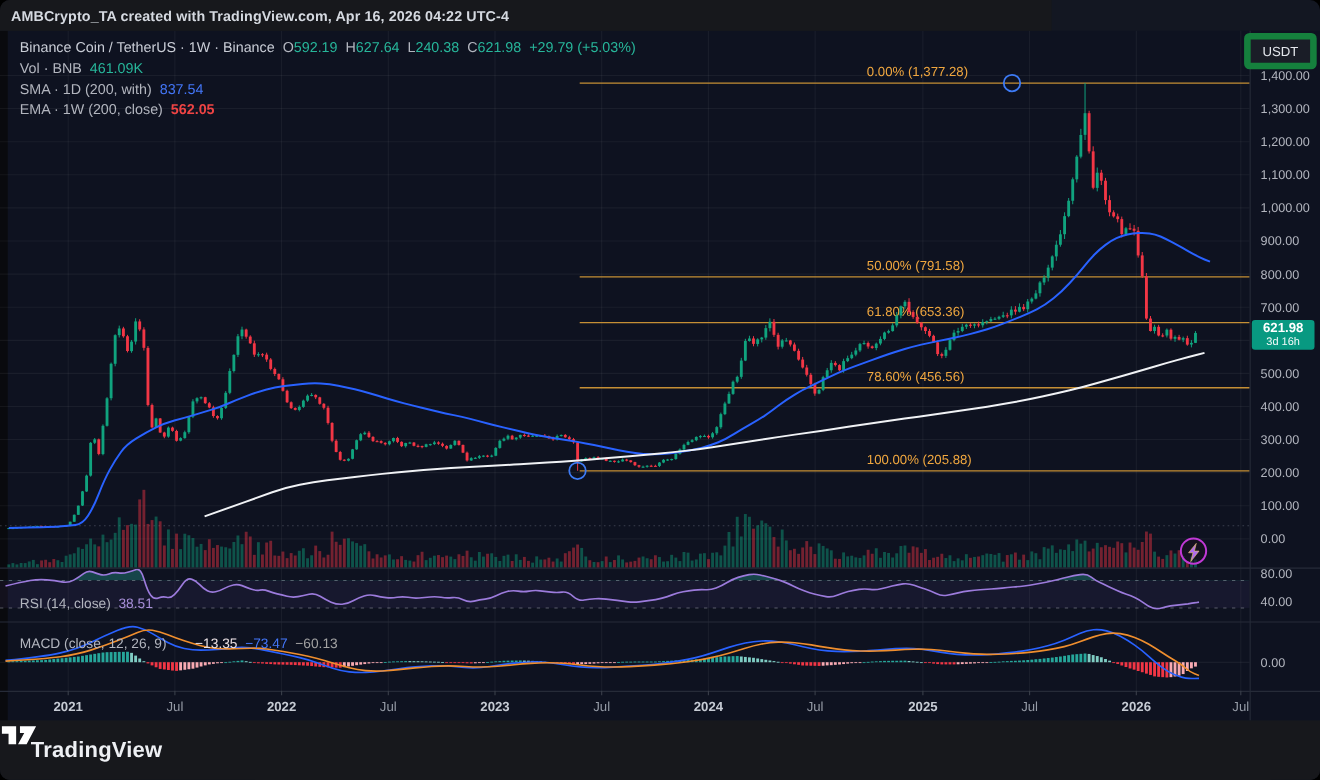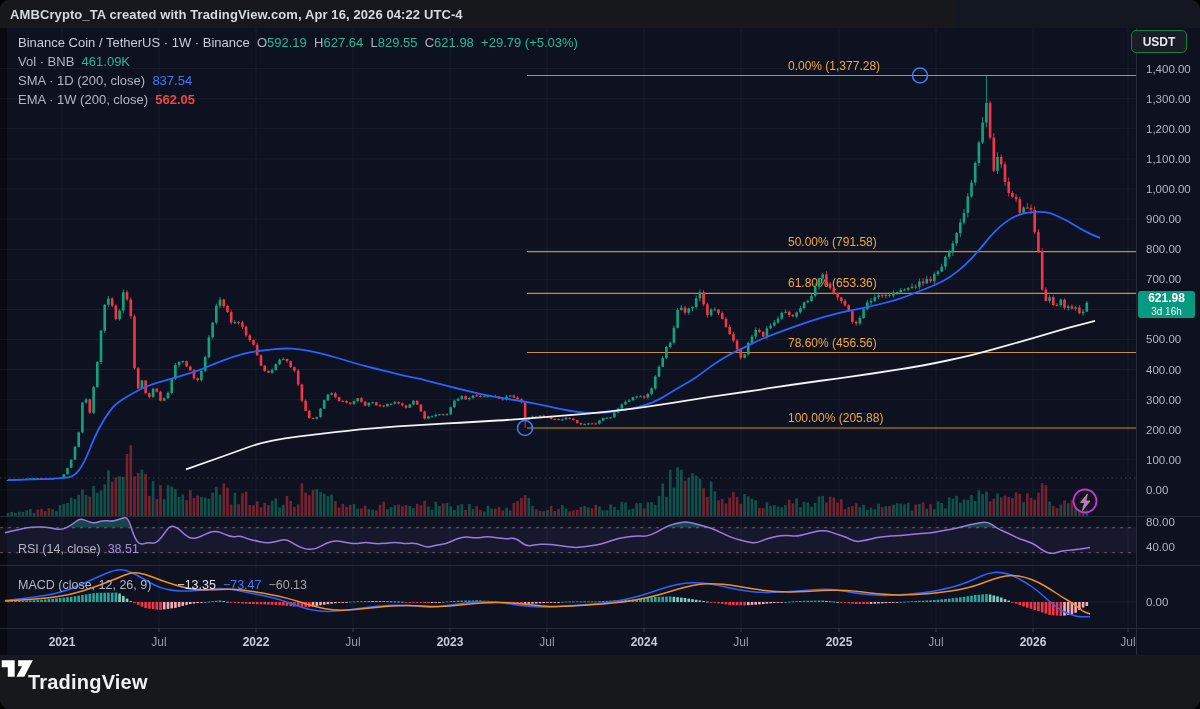--- a/index.html
+++ b/index.html
@@ -10,21 +10,21 @@
   #topbar span{margin-left:10px;font-size:13px;font-weight:600;color:#d5d9e0;letter-spacing:.1px;}
   #chartbg{left:0;top:28px;width:1200px;height:627px;background:#0e1220;}
   #leftstrip{left:0;top:28px;width:7px;height:627px;background:#090a0e;}
   svg{position:absolute;left:0;top:0;font-family:"Liberation Sans",sans-serif;}
   #legend{left:18px;top:33px;line-height:19px;font-size:13px;white-space:nowrap;}
   .lgray{color:#c9cdd6;} .ldim{color:#b2b5be;} .teal{color:#27b69a;} .lblue{color:#4376f7;} .lwhite{color:#ef4444;font-weight:bold;}
   .lrow{height:19px;}
   #rsilegend{left:18px;top:542px;font-size:12.5px;white-space:nowrap;}
   #macdlegend{left:18px;top:578px;font-size:12.5px;white-space:nowrap;}
   .purp{color:#a78fd8;} .macdw{color:#e9dfe2;margin-left:19px;} .morange{color:#a3a3a3;}
-  #usdt{left:1131px;top:30px;width:54px;height:21px;background:#1a1d27;border:1px solid #15803d;border-radius:5px;color:#e3e6ec;font-size:12px;font-weight:bold;display:flex;align-items:center;justify-content:center;cursor:pointer;}
+  #usdt{left:1131px;top:30px;width:54px;height:21px;background:#1a1d27;border:6px solid #15803d;border-radius:5px;color:#e3e6ec;font-size:12px;font-weight:normal;display:flex;align-items:center;justify-content:center;cursor:pointer;}
   #badge{left:1138px;top:291px;width:57px;height:27px;background:#089981;border-radius:3px;color:#fff;display:flex;flex-direction:column;align-items:center;justify-content:center;line-height:13px;}
   #badge .bp{font-size:12px;font-weight:bold;}
   #badge .bt{font-size:10px;opacity:.95;}
   #bottombar{left:0;top:655px;width:1200px;height:54px;background:#17181c;display:flex;align-items:center;}
   #logo{display:flex;align-items:center;margin-left:28px;gap:9px;cursor:pointer;justify-content:flex-end;}
   #logo .lt{color:#eef0f4;font-size:20px;font-weight:bold;letter-spacing:.2px;}
 </style>
 </head>
 <body>
 
@@ -1336,30 +1336,30 @@
 
   <div class="abs" id="topbar">
     <span>AMBCrypto_TA created with TradingView.com, Apr 16, 2026 04:22 UTC-4</span>
   </div>
 
   <div class="abs" id="legend">
     <div class="lrow">
       <span class="lgray">Binance Coin / TetherUS · 1W · Binance</span>&nbsp;
       <span class="ldim">O</span><span class="teal">592.19</span>&nbsp;
       <span class="ldim">H</span><span class="teal">627.64</span>&nbsp;
-      <span class="ldim">L</span><span class="teal">829.55</span>&nbsp;
+      <span class="ldim">L</span><span class="teal">240.38</span>&nbsp;
       <span class="ldim">C</span><span class="teal">621.98</span>&nbsp;
       <span class="teal">+29.79 (+5.03%)</span>
     </div>
     <div class="lrow">
       <span class="ldim">Vol · BNB</span>&nbsp;
       <span class="teal">461.09K</span>
     </div>
     <div class="lrow">
-      <span class="ldim">SMA · 1D (200, close)</span>&nbsp;
+      <span class="ldim">SMA · 1D (200, with)</span>&nbsp;
       <span class="lblue">837.54</span>
     </div>
     <div class="lrow">
       <span class="ldim">EMA · 1W (200, close)</span>&nbsp;
       <span class="lwhite">562.05</span>
     </div>
   </div>
 
   <div class="abs" id="rsilegend">
     <span class="ldim">RSI (14, close)</span>&nbsp;

